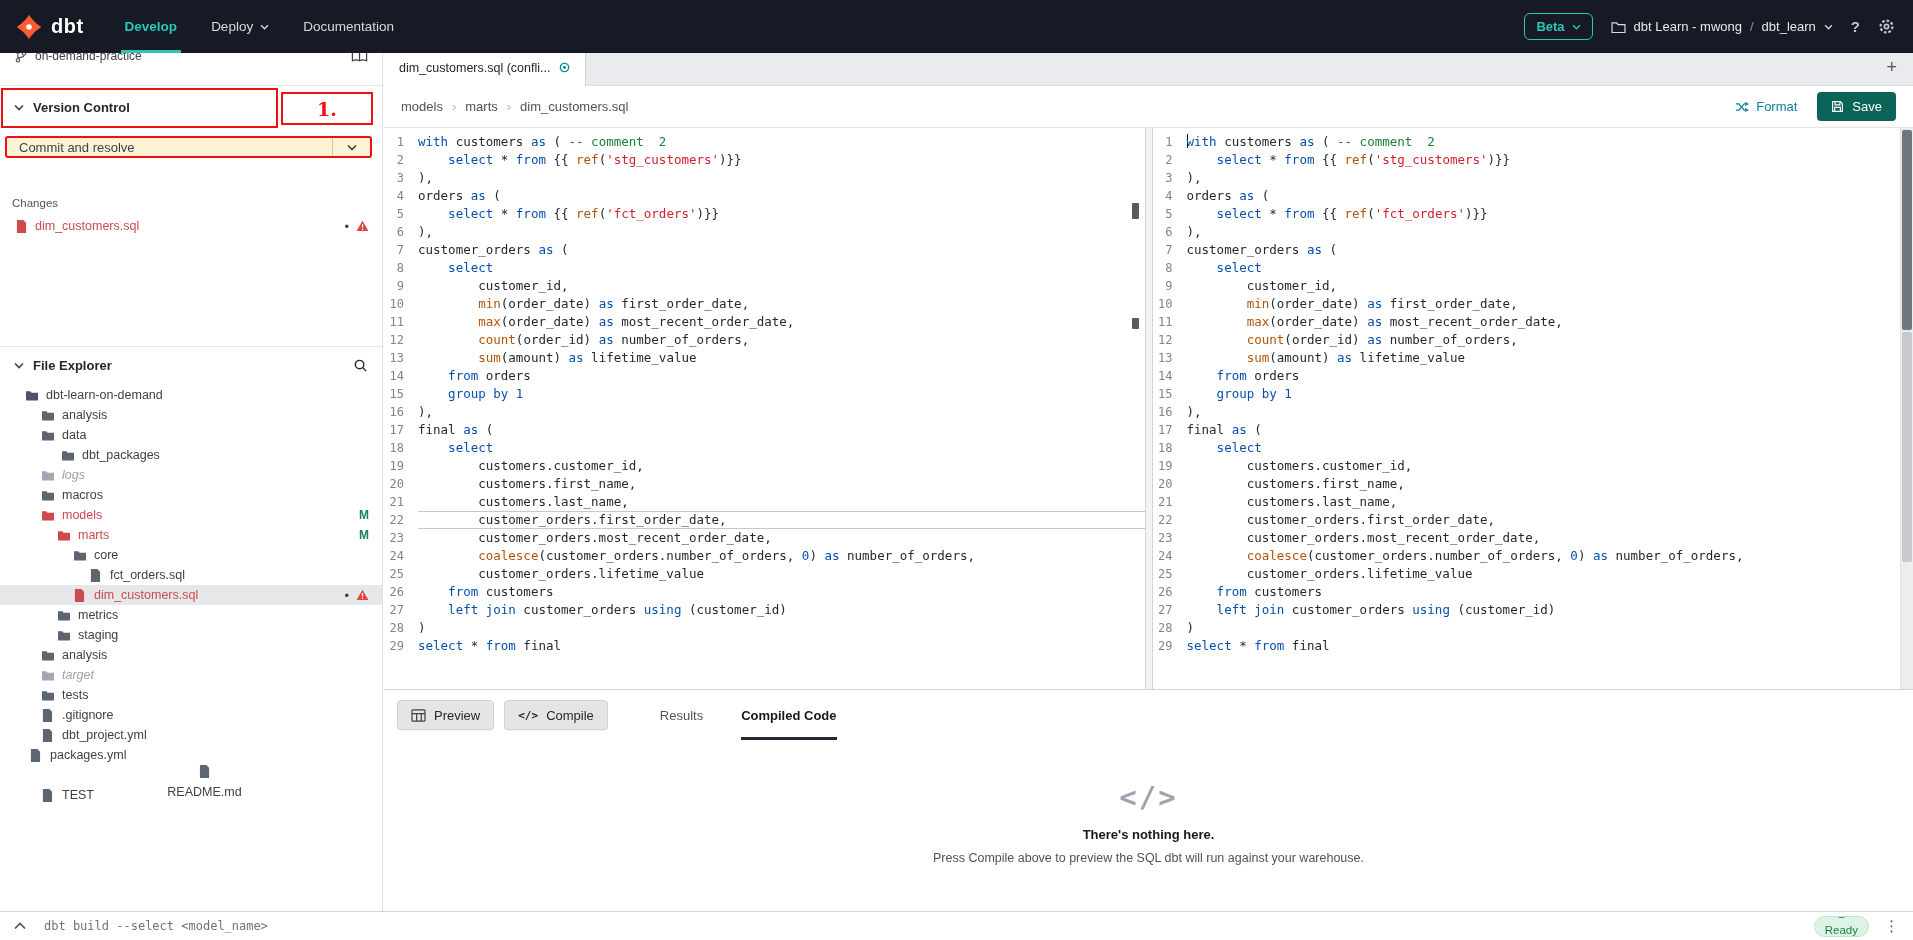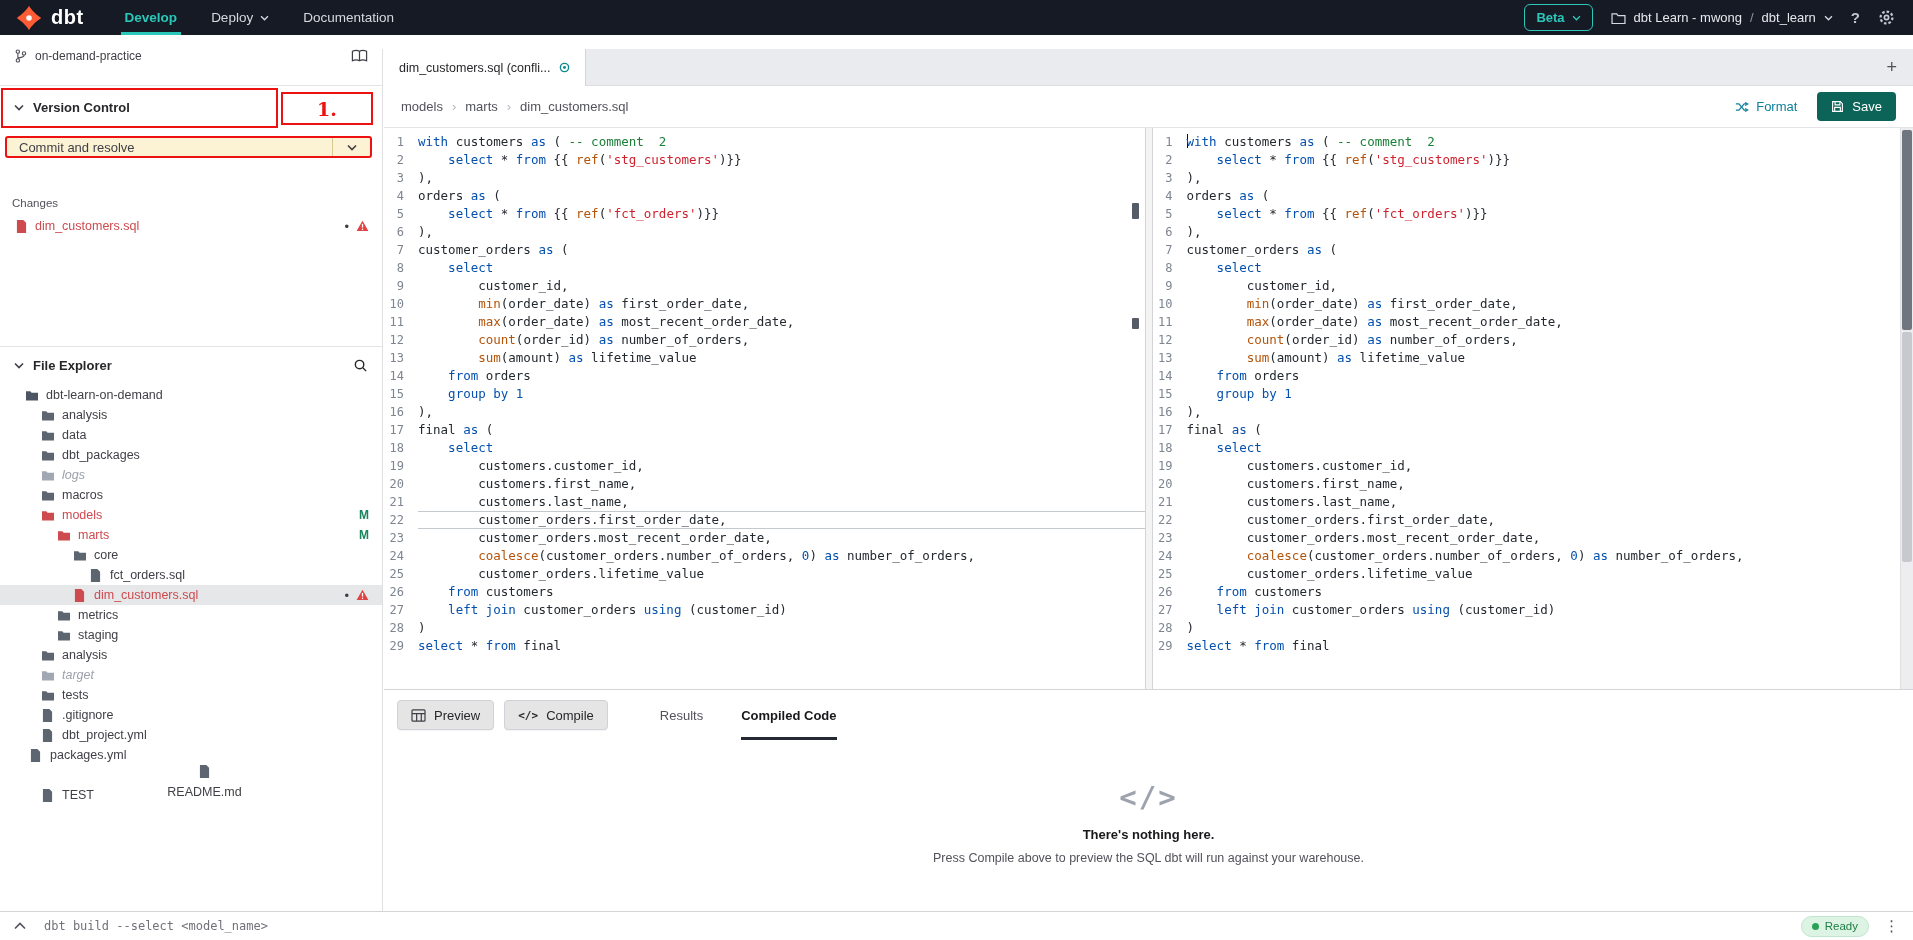--- a/index.html
+++ b/index.html
@@ -1,21 +1,21 @@
 <!DOCTYPE html>
 <html><head>
 <meta charset="utf-8">
 <style>
   * { box-sizing: border-box; margin: 0; padding: 0; }
   html,body { width:1913px; height:940px; overflow:hidden; }
   body { font-family:"Liberation Sans", sans-serif; background:#fff; position:relative; color:#27272a; }
   svg { display:block; }
 
   
-  .topnav { position:absolute; top:0; left:0; right:0; height:35px; background:#161a25; display:flex; align-items:stretch; z-index:30; }
+  .topnav { position:absolute; top:0; left:0; right:0; height:53px; background:#161a25; display:flex; align-items:stretch; z-index:30; }
   .logo { display:flex; align-items:center; gap:9px; padding:0 24px 0 16px; }
   .logo-word { color:#fff; font-weight:700; font-size:20px; letter-spacing:.5px; }
   .nav-item { display:flex; align-items:center; gap:7px; padding:0 17px; color:#d6d9df; font-size:13.5px; position:relative; cursor:pointer; }
   .nav-item.active { color:#2bc7b9; font-weight:600; }
   .nav-item.active::after { content:""; position:absolute; left:13px; right:13px; bottom:0; height:3px; background:#2bc7b9; }
   .nav-right { margin-left:auto; display:flex; align-items:center; gap:18px; padding-right:18px; }
   .beta-pill { display:flex; align-items:center; gap:7px; border:1.5px solid #2bc7b9; color:#2bc7b9; border-radius:6px; height:27px; padding:0 11px; font-size:13px; font-weight:600; cursor:pointer; }
   .proj { display:flex; align-items:center; gap:8px; color:#e6e8ec; font-size:13px; cursor:pointer; }
   .proj .slash { color:#8b93a3; }
   .help-q { color:#c2c7d0; font-weight:700; font-size:15px; cursor:pointer; }
@@ -80,21 +80,21 @@
 
   .results { flex:1; display:flex; flex-direction:column; align-items:center; padding-top:40px; }
   .empty-icon { font-family:"DejaVu Sans Mono", monospace; font-weight:700; font-size:29px; color:#9da3ae; letter-spacing:2px; }
   .empty-title { margin-top:13px; font-size:13px; font-weight:700; color:#18181b; }
   .empty-desc { margin-top:9px; font-size:12.5px; color:#52525b; }
 
   
   .cmdbar { position:absolute; left:0; right:0; bottom:0; height:29px; background:#fff; border-top:1px solid #d4d4d8; display:flex; align-items:center; padding:0 14px; gap:16px; z-index:25; }
   .cmd-text { font-family:"DejaVu Sans Mono", monospace; font-size:12px; color:#71717a; margin-left:2px; }
   .cmd-right { margin-left:auto; display:flex; align-items:center; gap:15px; }
-  .ready-pill { display:flex; align-items:center; gap:6px; background:#ddf3e4; border:1px solid #bfe6cc; border-radius:11px; height:21px; padding:0 10px; font-size:11.5px; color:#1e7e43; }
+  .ready-pill { display:flex; align-items:center; gap:6px; background:#ddf3e4; border:1px solid #bfe6cc; border-radius:11px; height:21px; padding:0 10px; font-size:11.5px; color:#1e7e43;flex-direction:column; }
   .ready-dot { width:7px; height:7px; border-radius:50%; background:#2aa157; }
   .kebab { color:#52525b; font-size:15px; cursor:pointer; }
 </style>
 </head>
 <body>
 
 <div class="topnav">
   <div class="logo">
     <span>
       <svg width="26" height="26" viewBox="0 0 32 32">
@@ -246,21 +246,21 @@
         <span class="tree-label">analysis</span>
       </div>
       <div class="tree-row" style="padding-left: 40px;">
         <span class="tree-icon">
           <svg width="14" height="12" viewBox="0 0 16 14">
             <path d="M1 2.5h5l1.5 2H15v9H1z" fill="#5d6570"></path>
           </svg>
         </span>
         <span class="tree-label">data</span>
       </div>
-      <div class="tree-row" style="padding-left: 40px;">
+      <div class="tree-row" style="padding-left: 60px;">
         <span class="tree-icon">
           <svg width="14" height="12" viewBox="0 0 16 14">
             <path d="M1 2.5h5l1.5 2H15v9H1z" fill="#5d6570"></path>
           </svg>
         </span>
         <span class="tree-label">dbt_packages</span>
       </div>
       <div class="tree-row v-muted" style="padding-left: 40px;">
         <span class="tree-icon">
           <svg width="14" height="12" viewBox="0 0 16 14">

